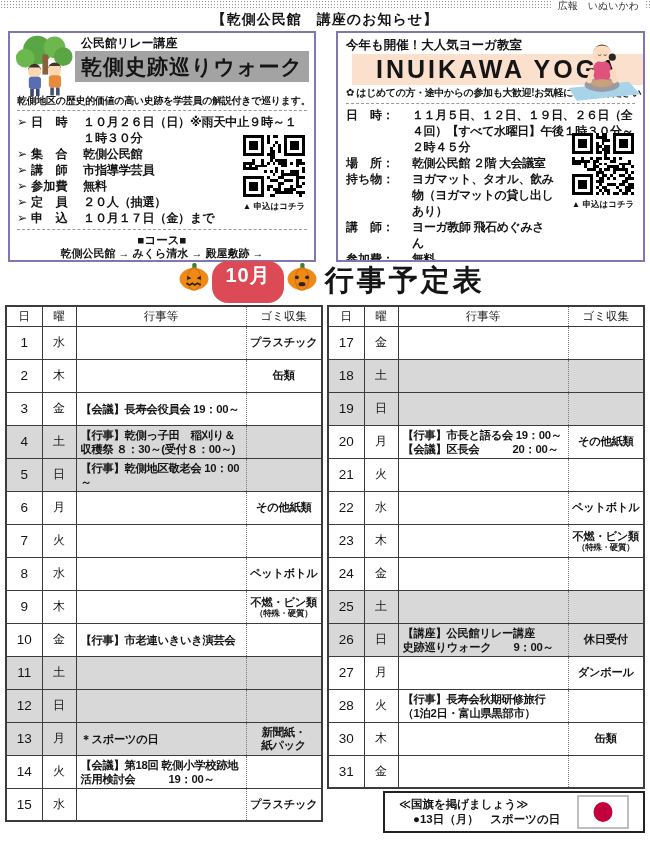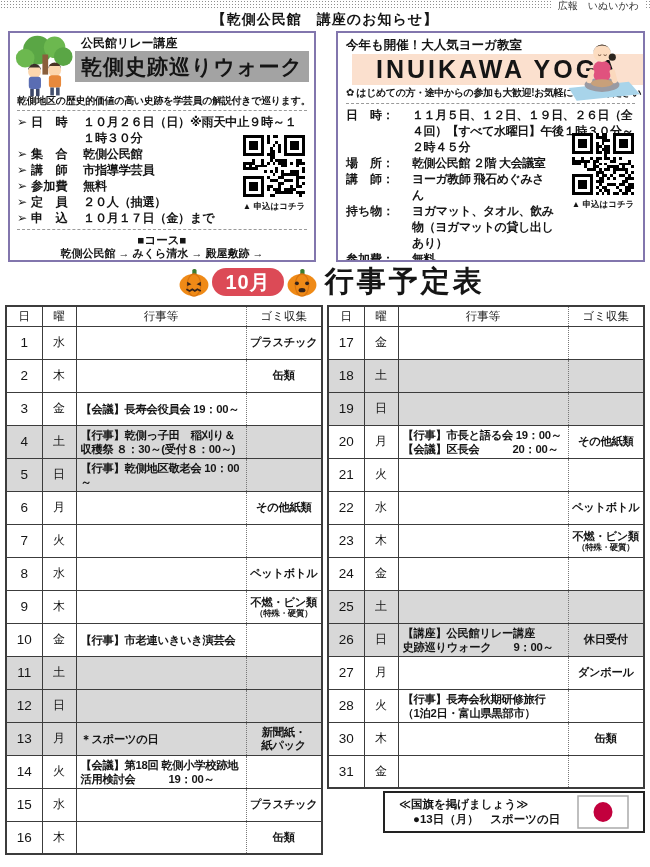--- a/index.html
+++ b/index.html
@@ -38,21 +38,21 @@
   .yoga-kicker{font-size:12.5px;font-weight:bold;line-height:16px}
   .yoga-title{display:inline-block;background:#fbe0ce;font-size:25px;font-weight:bold;letter-spacing:3px;
               line-height:29px;padding:1px 24px;margin:1px 0 1px 6px;white-space:nowrap}
   .yoga-ill{position:absolute;top:1px;right:3px;width:76px;height:70px}
   .yoga-lead{font-size:10px;font-weight:bold;text-align:center;line-height:14px;letter-spacing:-.4px;white-space:nowrap}
   .yrow{display:flex;font-size:12px;font-weight:bold;line-height:16px}
   .yrow .dlabel{min-width:66px;flex:none}
   .yrow .dval{letter-spacing:-.4px}
   .yrow.narrow{padding-right:80px}
   
-  .cal-title{position:absolute;top:261px;left:12px;right:0;height:42px;display:flex;align-items:center;justify-content:center;gap:1px}
+  .cal-title{position:absolute;top:261px;left:12px;right:0;height:42px;display:flex;justify-content:center;gap:1px}
   .pumpkin{width:34px;height:31px}
   .month-badge{background:#dc4a56;color:#fff;font-weight:bold;font-size:20px;border-radius:16px;
                padding:2px 13px;line-height:24px;letter-spacing:1px}
   .cal-main{font-size:29px;font-weight:bold;letter-spacing:3px;margin-left:5px}
   
   .cal-wrap{position:absolute;top:305px;left:5px;right:5px;display:flex;gap:4px}
   .cal-col{width:318px}
   .cal-col.right{flex:1}
   table.cal{border-collapse:collapse;width:100%;table-layout:fixed;border:2px solid #3c3c3c}
   table.cal col.c-day{width:36px} table.cal col.c-week{width:34px} table.cal col.c-gomi{width:76px}
@@ -383,26 +383,26 @@
     <div id="yoga-details">
         <div class="yrow">
           <span class="dlabel">日　時：</span>
           <span class="dval">１１月５日、１２日、１９日、２６日（全４回）<span class="v2">【すべて水曜日】午後１時３０分～２時４５分</span></span>
         </div>
         <div class="yrow narrow">
           <span class="dlabel">場　所：</span>
           <span class="dval">乾側公民館 ２階 大会議室</span>
         </div>
         <div class="yrow narrow">
+          <span class="dlabel">持ち物：</span>
+          <span class="dval">ヨガマット、タオル、飲み物<span class="v2">（ヨガマットの貸し出しあり）</span></span>
+        </div>
+        <div class="yrow narrow">
           <span class="dlabel">講　師：</span>
           <span class="dval">ヨーガ教師 飛石めぐみさん</span>
-        </div>
-        <div class="yrow narrow">
-          <span class="dlabel">持ち物：</span>
-          <span class="dval">ヨガマット、タオル、飲み物<span class="v2">（ヨガマットの貸し出しあり）</span></span>
         </div>
         <div class="yrow narrow">
           <span class="dlabel">参加費：</span>
           <span class="dval">無料</span>
         </div>
         <div class="yrow narrow">
           <span class="dlabel">定　員：</span>
           <span class="dval">１５名（高校生以上）</span>
         </div>
       </div>
@@ -795,28 +795,20 @@
             <td class="gomi"></td>
           </tr>
           <tr>
             <td class="day">15</td>
             <td class="week">水</td>
             <td class="event"></td>
             <td class="gomi">
               <div>プラスチック</div>
             </td>
           </tr>
-          <tr>
-            <td class="day">16</td>
-            <td class="week">木</td>
-            <td class="event"></td>
-            <td class="gomi">
-              <div>缶類</div>
-            </td>
-          </tr>
         </tbody>
       </table>
   </div>
   <div class="cal-col right">
     <table class="cal" id="cal-right">
         <colgroup>
           <col class="c-day">
           <col class="c-week">
           <col class="c-event">
           <col class="c-gomi">

